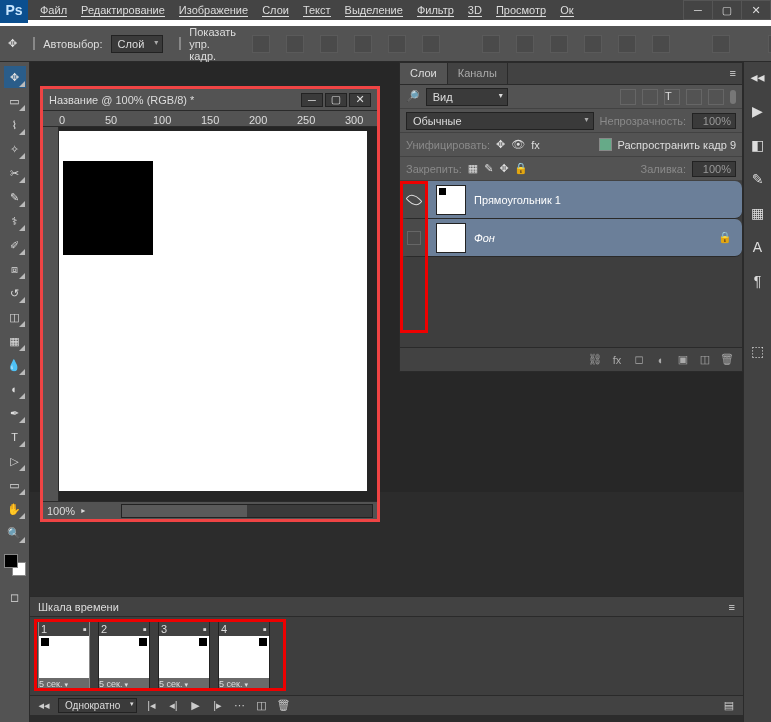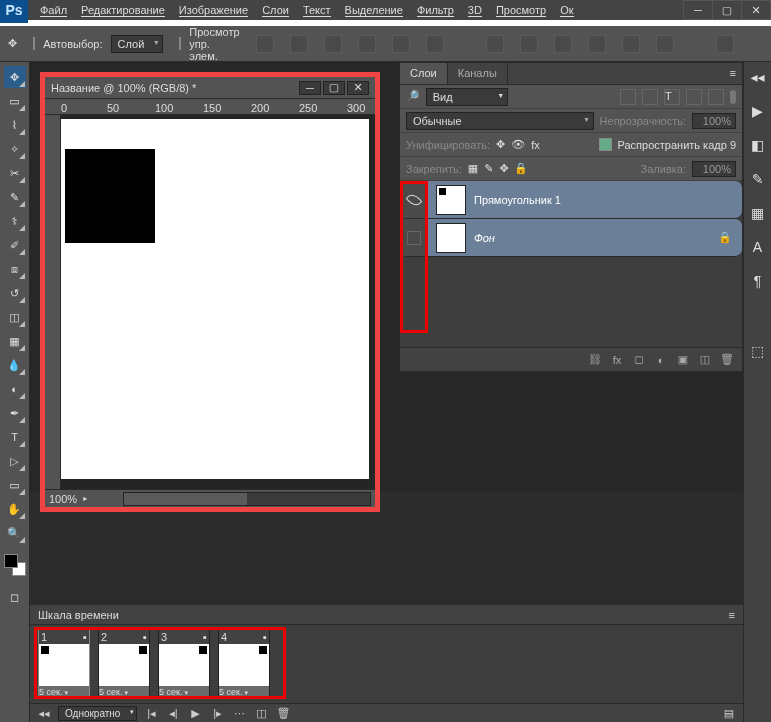--- a/index.html
+++ b/index.html
@@ -27,21 +27,21 @@
     .main { display: flex; height: calc(100% - 62px); }
     .tools-col { width: 30px; background: #535353; border-right: 1px solid #2a2a2a; display: flex; flex-direction: column; align-items: center; padding-top: 4px; gap: 2px; }
     .tool { width: 22px; height: 22px; display: flex; align-items: center; justify-content: center; color: #ddd; position: relative; }
     .tool-sub::after { content: ""; position: absolute; bottom: 1px; right: 1px; border: 3px solid transparent; border-bottom-color: #bbb; border-right-color: #bbb; }
     .tool.active { background: #2a5d8a; }
     
     .center-col { flex: 1; display: flex; flex-direction: column; background: #2c2c2c; }
     .doc-area { flex: 0 0 auto; background: #272727; position: relative; }
     
     
-    .doc-window { position: absolute; top: 10px; left: 10px; width: 340px; background: #535353; border: 5px solid #ef4444; }
+    .doc-window { position: absolute; top: 24px; left: 10px; width: 340px; background: #535353; border: 3px solid #ef4444; }
     .doc-title { height: 22px; display: flex; align-items: center; padding: 0 6px; background: #535353; border-bottom: 1px solid #2a2a2a; }
     .doc-ctrls { margin-left: auto; display: flex; gap: 2px; }
     .doc-btn { width: 22px; height: 14px; background: #3a3a3a; border: 1px solid #222; display: flex; align-items: center; justify-content: center; }
     .ruler-h { height: 16px; background: #535353; border-bottom: 1px solid #2a2a2a; display: flex; font-size: 8px; color: #aaa; position: relative; padding-left: 16px; }
     .ruler-h span { position: absolute; top: 3px; }
     .doc-body { display: flex; height: 374px; }
     .ruler-v { width: 16px; background: #535353; border-right: 1px solid #2a2a2a; }
     .canvas-wrap { flex: 1; background: #252525; display: flex; align-items: flex-start; justify-content: flex-start; overflow: hidden; }
     .canvas { width: 308px; height: 360px; background: #fff; margin: 4px 0 0 0; position: relative; }
     .canvas .shape { position: absolute; top: 30px; left: 4px; width: 90px; height: 94px; background: #000; }
@@ -74,21 +74,21 @@
     .red-box-vis { position: absolute; border: 3px solid #e00; pointer-events: none; }
     
     .layers-footer { height: 24px; display: flex; align-items: center; justify-content: flex-end; gap: 8px; padding: 0 8px; background: #424242; border-top: 1px solid #2a2a2a; }
     .ft-ic { width: 14px; height: 14px; color: #aaa; display: flex; align-items: center; justify-content: center; }
     
     
     .right-strip { position: absolute; top: 62px; right: 0; width: 28px; background: #424242; height: calc(100% - 62px); display: flex; flex-direction: column; align-items: center; padding-top: 6px; gap: 16px; border-left: 1px solid #2a2a2a; }
     .strip-ic { width: 18px; height: 18px; color: #ddd; display: flex; align-items: center; justify-content: center; font-size: 14px; }
     
     
-    .timeline { position: absolute; bottom: 0; left: 30px; right: 28px; height: 118px; background: #22c55e; border-top: 1px solid #2a2a2a; }
+    .timeline { position: absolute; bottom: 8px; left: 30px; right: 28px; height: 118px; background: #22c55e; border-top: 1px solid #2a2a2a; }
     .tl-header { height: 20px; display: flex; align-items: center; padding: 0 8px; background: #424242; border-bottom: 1px solid #2a2a2a; }
     .tl-body { height: 78px; display: flex; align-items: center; padding: 4px 8px; gap: 8px; background: #3e3e3e; position: relative; }
     .frame { width: 52px; background: #535353; border: 1px solid #222; }
     .frame.sel { background: #5a5a5a; border: 1px solid #888; }
     .frame-n { font-size: 9px; padding: 1px 2px; background: #424242; display: flex; justify-content: space-between; }
     .frame-thumb { height: 42px; background: #fff; position: relative; }
     .frame-thumb .d { position: absolute; width: 8px; height: 8px; background: #000; }
     .frame-time { text-align: left; font-size: 9px; background: #6a6a6a; padding: 1px 0; }
     .frame-time::after { content: " ▾"; font-size: 7px; }
     .tl-red { position: absolute; border: 3px solid #e00; pointer-events: none; }
@@ -125,21 +125,21 @@
 </div>
 
 <div class="options-bar">
   <div class="tool">✥</div>
   <div class="opt-sep"></div>
   <div class="checkbox"></div>
   <span>Автовыбор:</span>
   <div class="dropdown">Слой</div>
   <div class="opt-sep"></div>
   <div class="checkbox"></div>
-  <span>Просмотр упр. элем.</span>
+  <span>Показать упр. кадр.</span>
   <div class="opt-sep"></div>
   <div class="align-icons">
     <div class="align-ic"></div>
     <div class="align-ic"></div>
     <div class="align-ic"></div>
     <div class="align-ic"></div>
     <div class="align-ic"></div>
     <div class="align-ic"></div>
     <div style="width:10px"></div>
     <div class="align-ic"></div>

